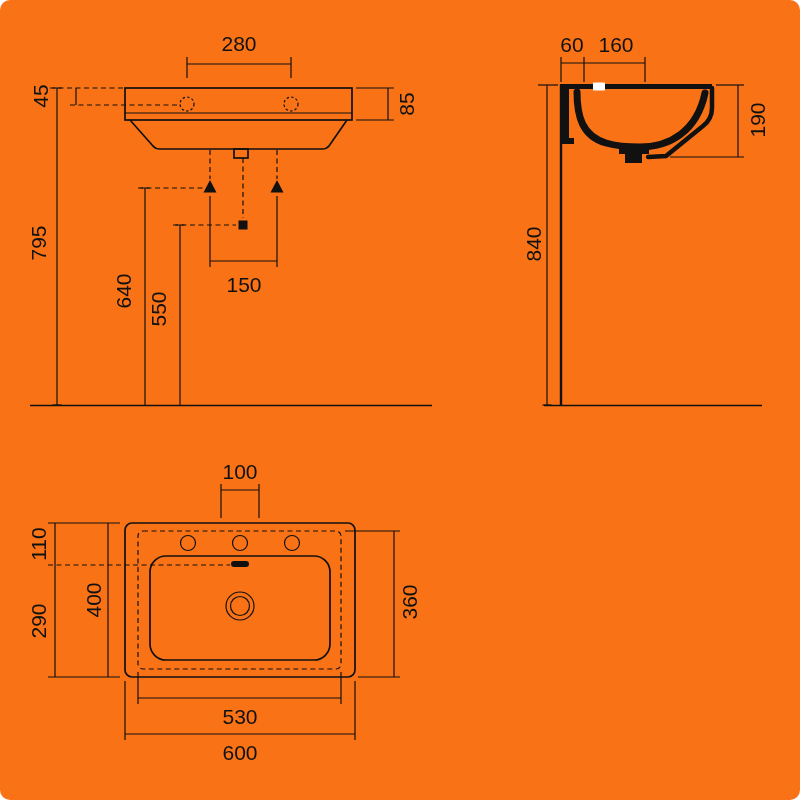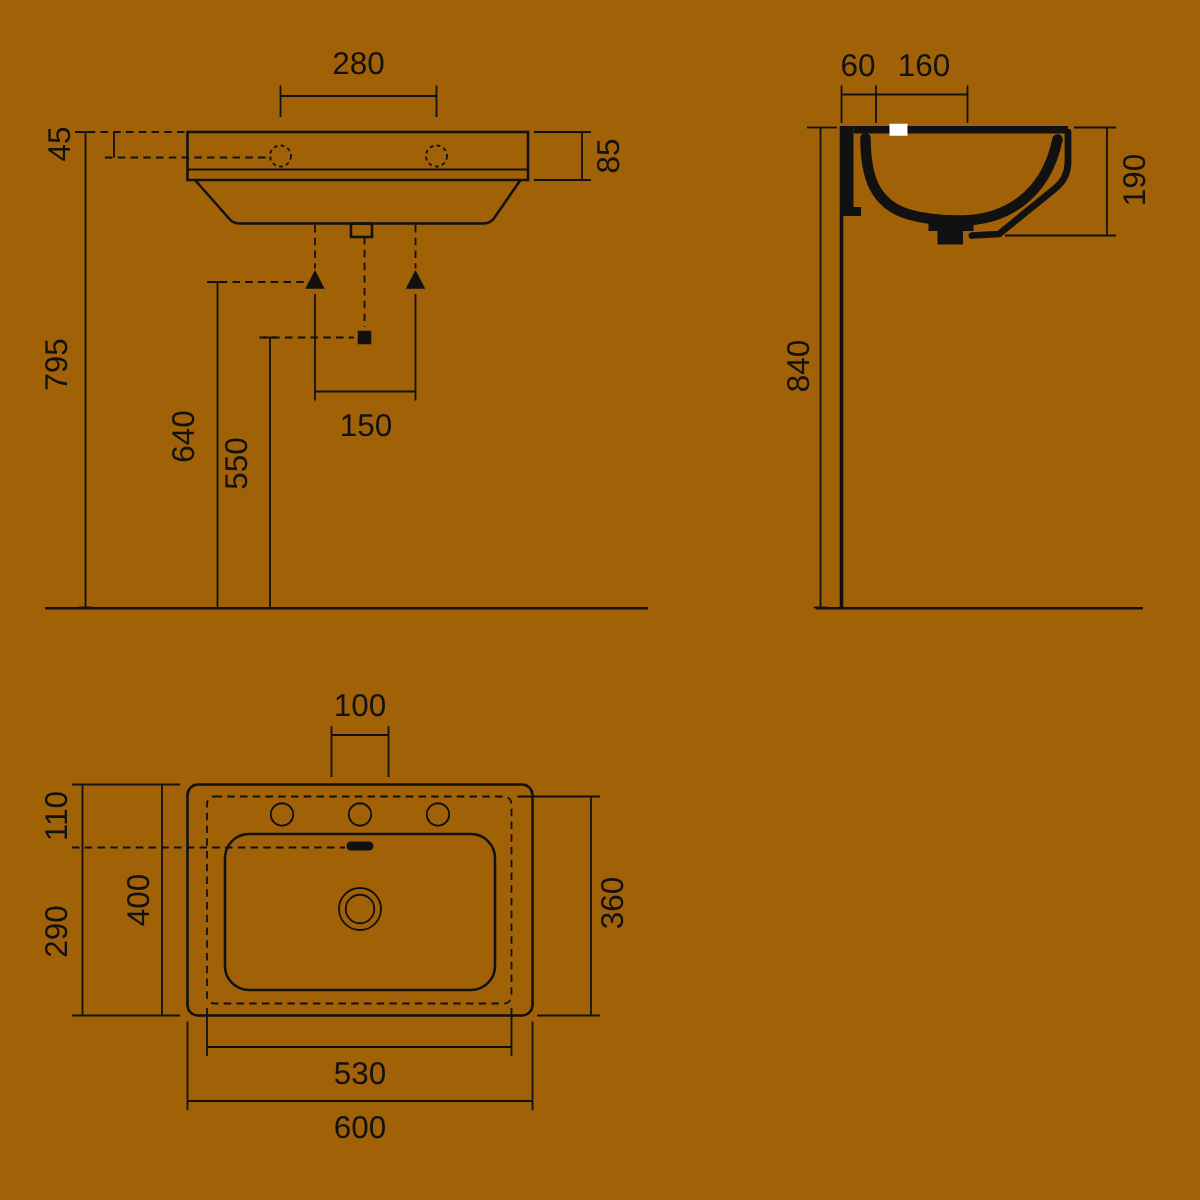--- a/index.html
+++ b/index.html
@@ -1,16 +1,16 @@
 <!DOCTYPE html>
 <html><head>
 <meta charset="utf-8">
 <style>
   html,body { margin:0; padding:0; background:#ffffff; }
-  .stage { position:relative; width:800px; height:800px; background:#a16207; overflow:hidden; }
+  .stage { position:relative; width:800px; height:800px; background:#f97316; overflow:hidden;border-radius:10px; }
   svg { position:absolute; left:0; top:0; }
   .s  { stroke:#111111; stroke-width:1.2; fill:none; }
   .s2 { stroke:#111111; stroke-width:1.7; fill:none; }
   .sw { stroke:#111111; stroke-width:2.4; fill:none; }
   .d  { stroke-dasharray:5 3.5; }
   .dd { stroke-dasharray:2.5 2.2; }
   .f  { fill:#111111; stroke:none; }
   .wf { fill:#ffffff; stroke:none; }
   .t7 { stroke:#111111; stroke-width:7; fill:none; stroke-linecap:round; }
   .t4 { stroke:#111111; stroke-width:4.5; fill:none; stroke-linecap:round; }

